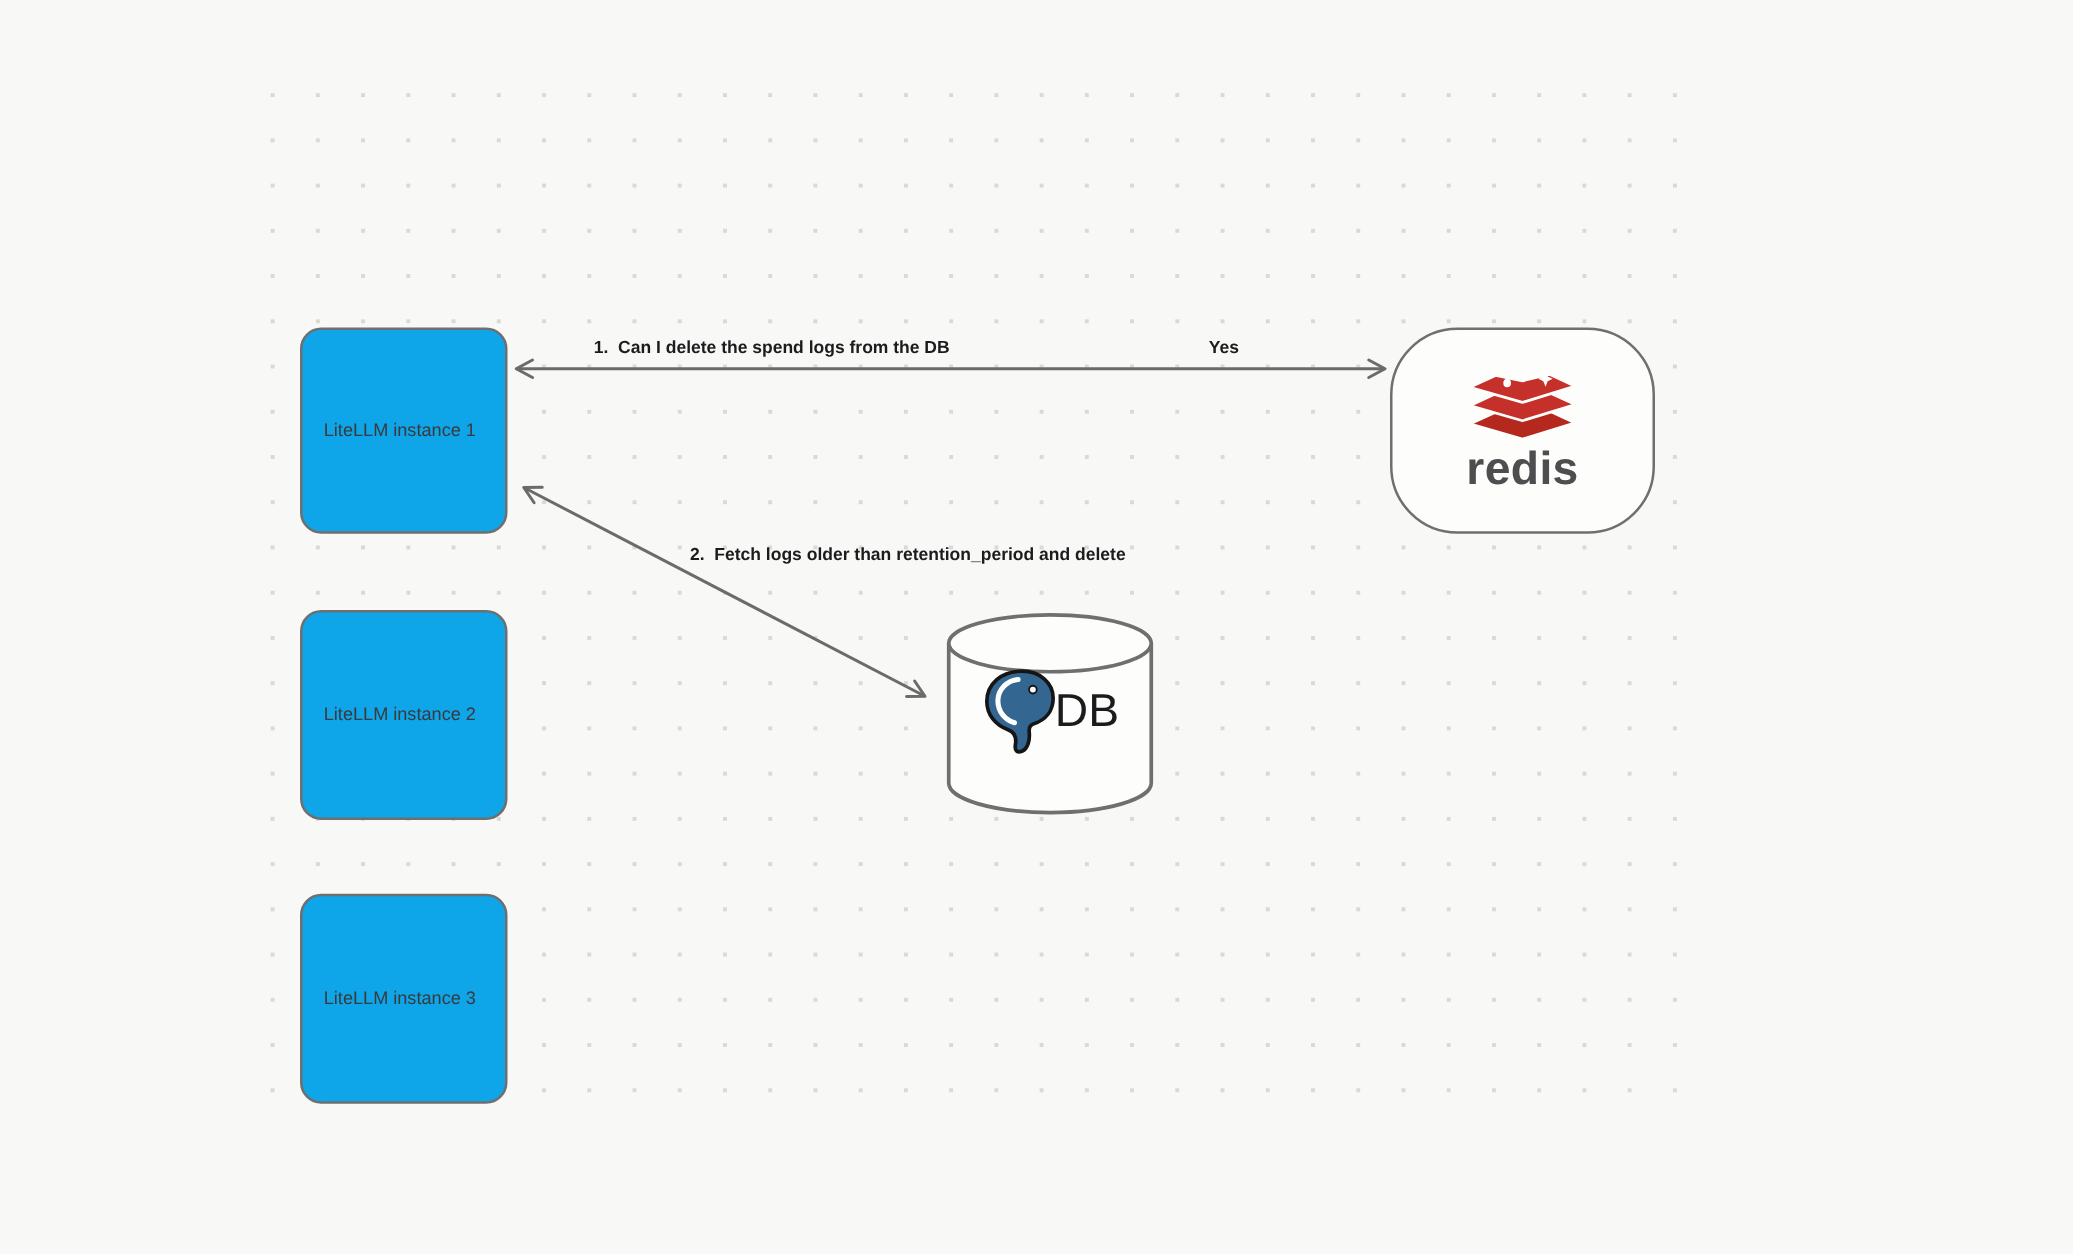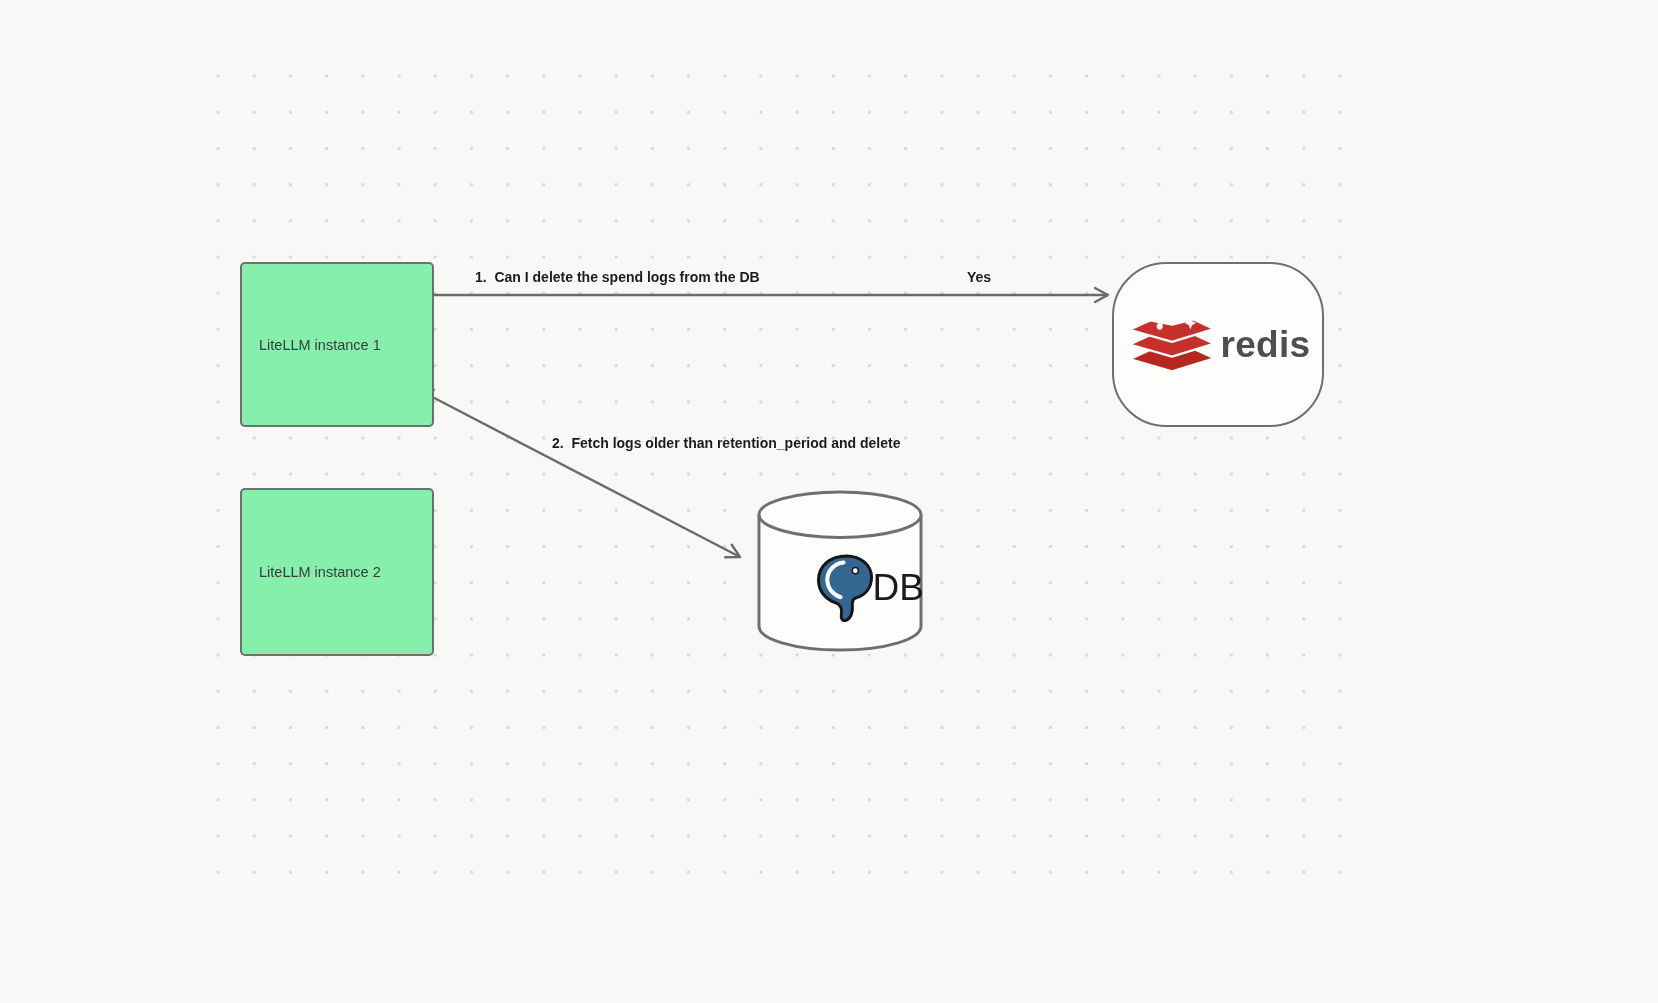--- a/index.html
+++ b/index.html
@@ -3,31 +3,31 @@
 <meta charset="utf-8">
 <style>
   *{box-sizing:border-box;}
   html,body{margin:0;padding:0;}
   body{width:1658px;height:1003px;background:#f8f8f6;font-family:"Liberation Sans",sans-serif;position:relative;overflow:hidden;}
   .canvas{position:absolute;left:0;top:0;width:1658px;height:1003px;}
   .dot-grid{position:absolute;left:200px;top:58px;width:1150px;height:838px;
     background-image:radial-gradient(circle,#d9d9d5 1.7px,rgba(0,0,0,0) 1.9px);
     background-size:36.2px 36.2px;}
   .edges-layer{position:absolute;left:0;top:0;}
-  .node-box{position:absolute;left:240px;width:194px;background:#86efac;border:2px solid #6f6f6f;border-radius:5px;display:flex;align-items:center;}
+  .node-box{position:absolute;left:240px;width:166px;background:#0ea5e9;border:2px solid #6f6f6f;border-radius:17px;display:flex;align-items:center;}
   .node-label{padding-left:17px;font-size:14.5px;color:#3a3a3c;}
   .litellm-1{top:262px;height:165px;}
   .litellm-2{top:488px;height:168px;align-items:center;}
   .litellm-3{top:715px;height:168px;}
-  .redis-node{position:absolute;left:1112px;top:262px;width:212px;height:165px;background:#fdfdfc;border:2.5px solid #6f6f6f;border-radius:54px;display:flex;flex-direction:row;align-items:center;justify-content:center;gap:3px;}
+  .redis-node{position:absolute;left:1112px;top:262px;width:212px;height:165px;background:#fdfdfc;border:2.5px solid #6f6f6f;border-radius:54px;display:flex;flex-direction:column;align-items:center;justify-content:center;gap:3px;}
   .redis-logo{width:92px;height:57px;}
   .redis-word{font-size:37px;font-weight:700;color:#4e4e50;letter-spacing:0.3px;line-height:1;}
   .db-node{position:absolute;left:756px;top:489px;width:168px;height:164px;}
   .db-cylinder{position:absolute;left:0;top:0;width:168px;height:164px;}
-  .db-content{position:absolute;left:0;top:64px;width:168px;display:flex;align-items:center;justify-content:flex-end;}
+  .db-content{position:absolute;left:0;top:45px;width:168px;display:flex;align-items:center;justify-content:center;}
   .pg-logo{width:62px;height:70px;flex:0 0 auto;}
   .db-label{font-size:37px;font-weight:500;color:#1b1b1d;margin-left:-3px;}
   .edge-label{position:absolute;font-size:14px;font-weight:700;color:#1c1c1e;white-space:pre;}
   .edge-label-1{left:475px;top:269px;}
   .edge-label-yes{left:967px;top:269px;}
   .edge-label-2{left:552px;top:435px;}
 </style>
 </head>
 <body>
 
@@ -47,20 +47,23 @@
     <g>
       <line x1="419" y1="390" x2="740" y2="557" stroke="#6b6b6b" stroke-width="2.4" marker-start="url(#arrowhead)" marker-end="url(#arrowhead)"></line>
     </g>
   </svg>
 
   <div class="node-box litellm-1">
     <span class="node-label">LiteLLM instance 1</span>
   </div>
   <div class="node-box litellm-2">
     <span class="node-label">LiteLLM instance 2</span>
+  </div>
+  <div class="node-box litellm-3">
+    <span class="node-label">LiteLLM instance 3</span>
   </div>
 
   <div class="redis-node">
     <svg class="redis-logo" viewBox="0 0 120 66" preserveAspectRatio="none">
       <path d="M5,16 L32,5 L60,10 L88,4 L115,15 L60,30 Z" transform="translate(0,34)" fill="#b4281e" stroke="#fdfdfc" stroke-width="2.6" stroke-linejoin="round"></path>
       <path d="M5,16 L32,5 L60,10 L88,4 L115,15 L60,30 Z" transform="translate(0,17)" fill="#c6302b" stroke="#fdfdfc" stroke-width="2.6" stroke-linejoin="round"></path>
       <path d="M5,16 L32,5 L60,10 L88,4 L115,15 L60,30 Z" fill="#c6302b" stroke="#fdfdfc" stroke-width="2.6" stroke-linejoin="round"></path>
       <circle cx="44" cy="12" r="4" fill="#ffffff"></circle>
       <path d="M84,1 L86.3,6 L91.5,8.2 L86.3,10.4 L84,15.5 L81.7,10.4 L76.5,8.2 L81.7,6 Z" fill="#ffffff"></path>
     </svg>

